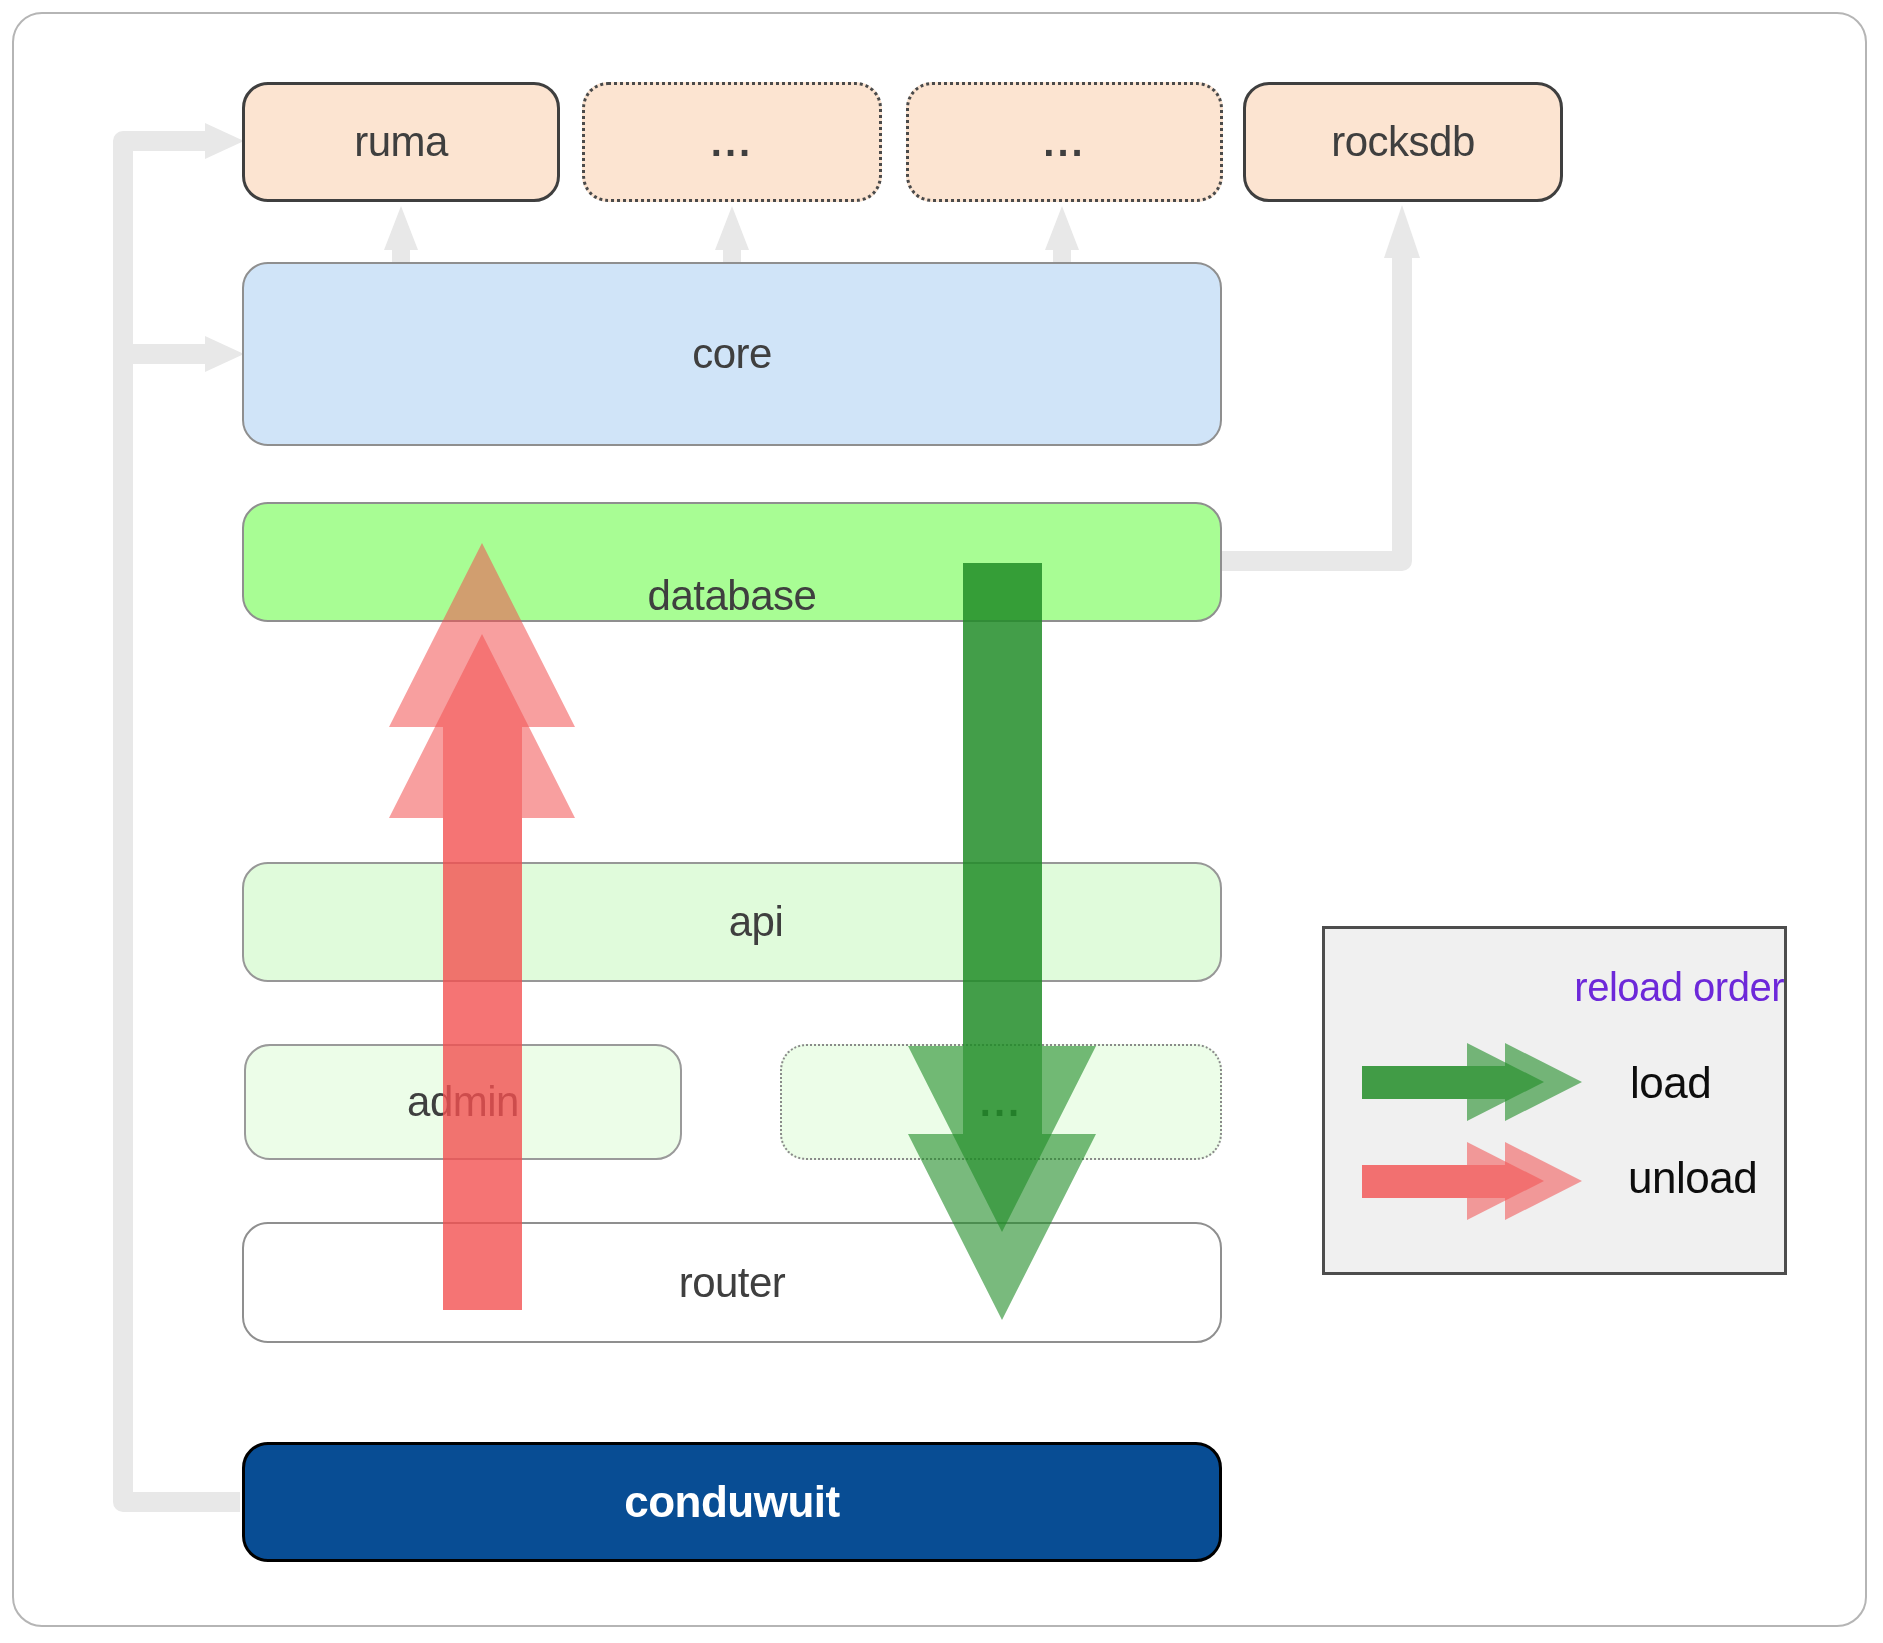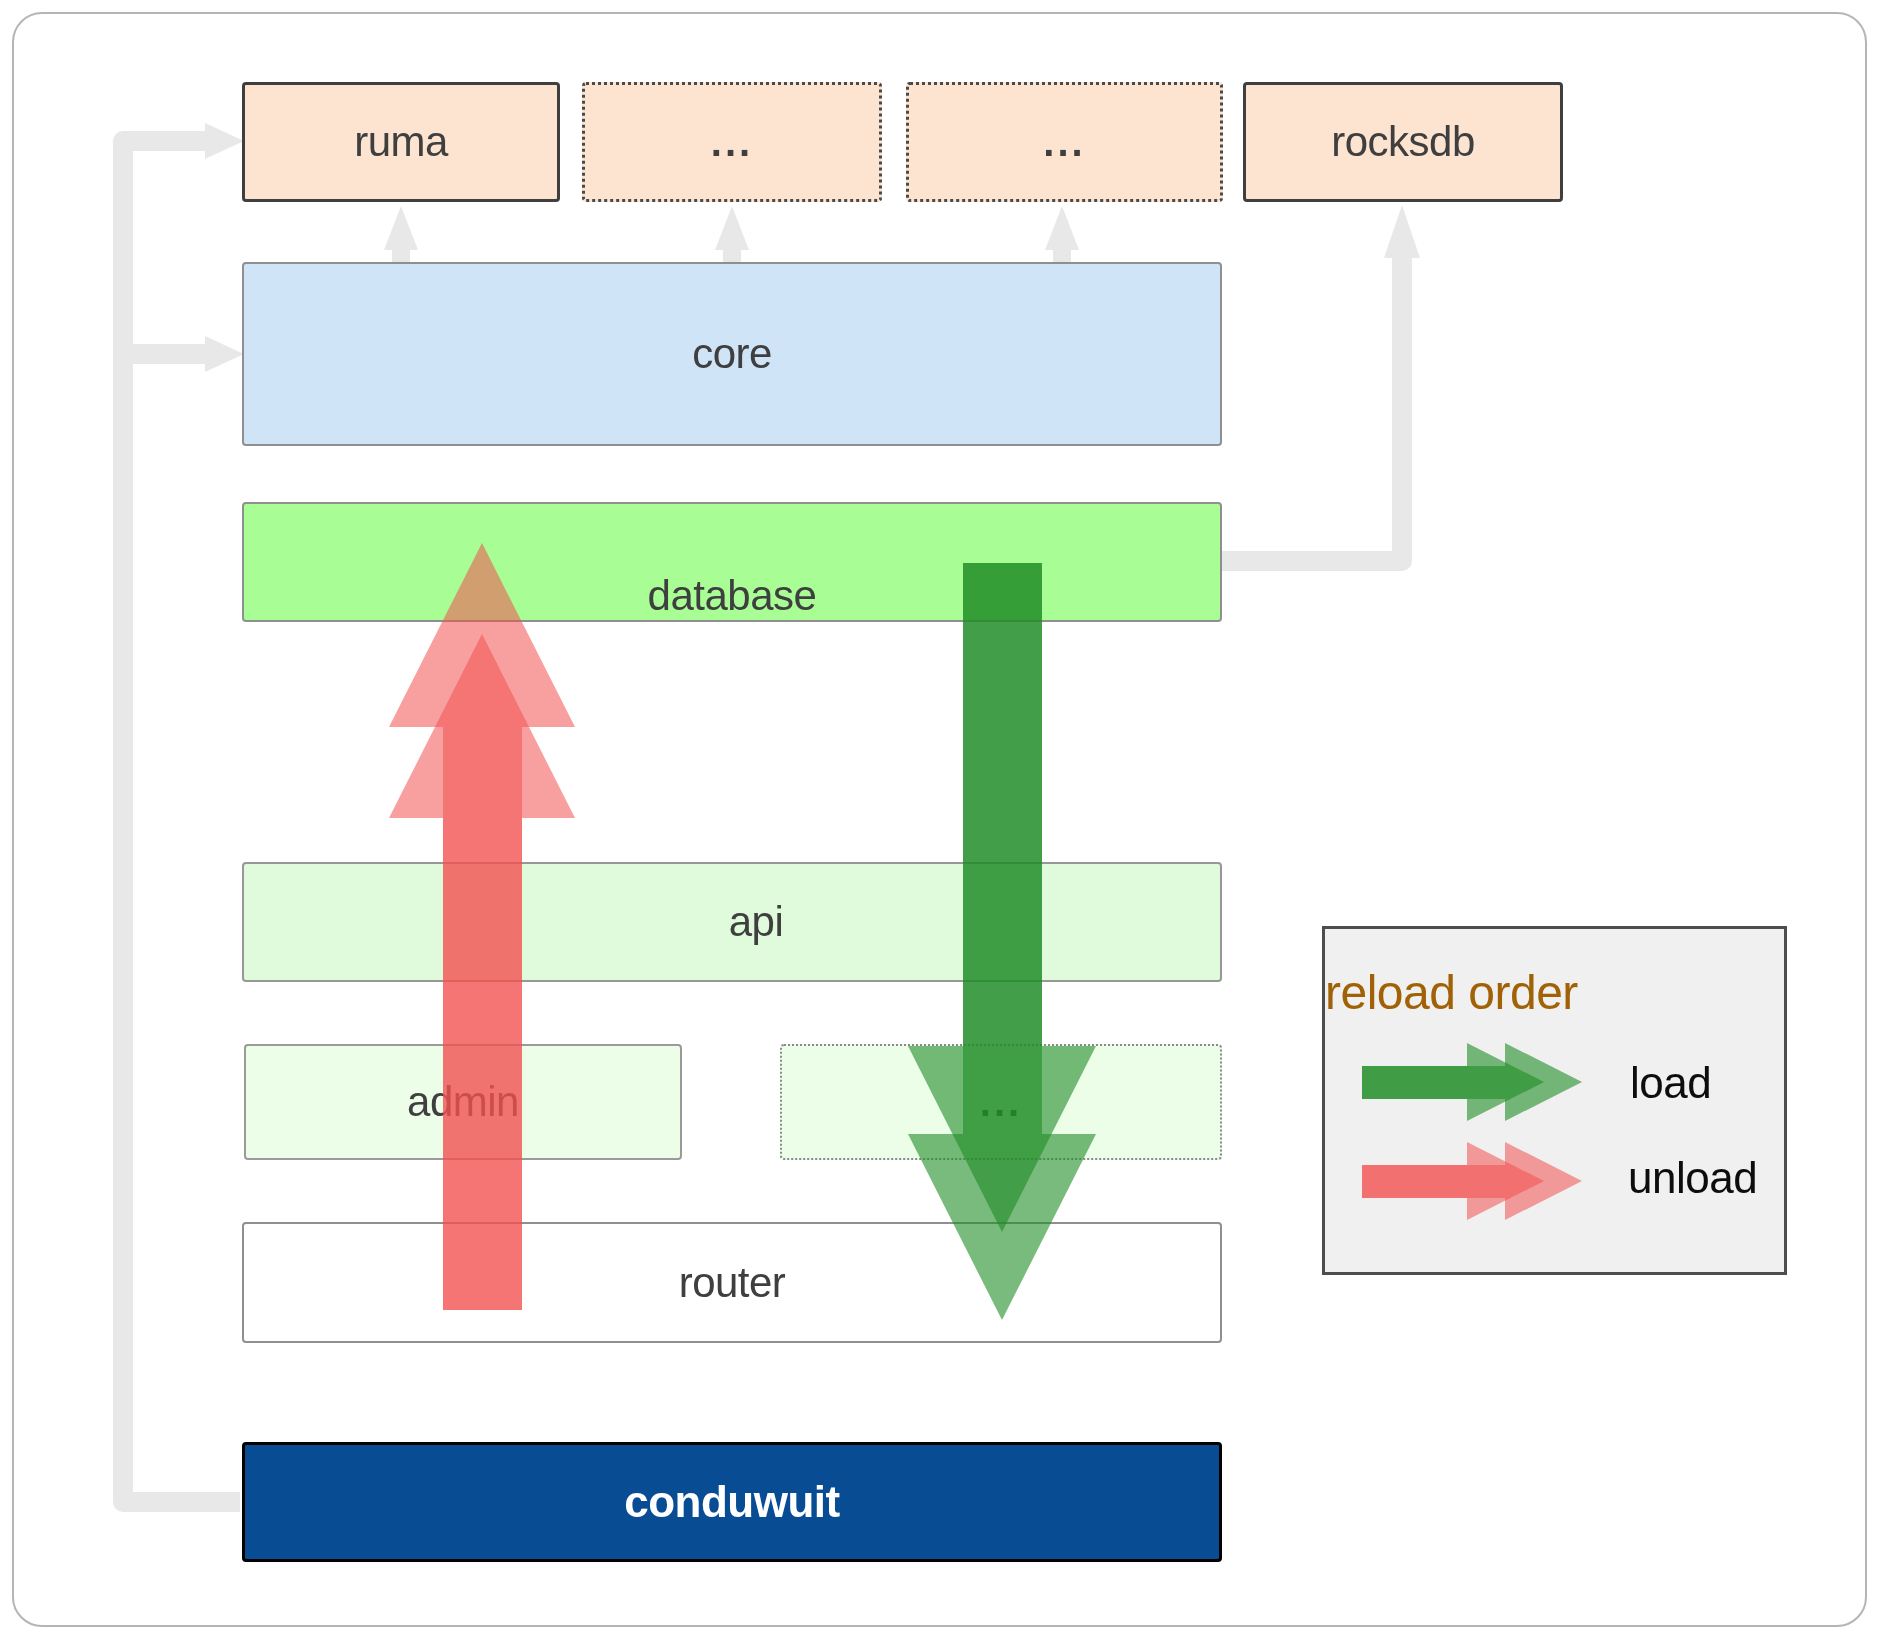--- a/index.html
+++ b/index.html
@@ -7,21 +7,21 @@
     position:relative;width:1883px;height:1643px;background:#ffffff;
     font-family:"Liberation Sans", sans-serif;overflow:hidden;
   }
   .frame{
     position:absolute;left:12px;top:12px;width:1855px;height:1615px;
     border:2px solid #b5b5b5;border-radius:30px;box-sizing:border-box;
   }
   .layer{position:absolute;left:0;top:0;pointer-events:none;}
   .box{
     position:absolute;display:flex;align-items:center;justify-content:center;
-    border-radius:4px;box-sizing:border-box;
+    border-radius:26px;box-sizing:border-box;
     font-size:42px;letter-spacing:-0.5px;color:#3f3f3f;
   }
   .dep{background:#fce4d1;border:3px solid #3f3f3f;}
   .dep.dotted{border:3px dotted #4a4a4a;}
   .dots-label{font-weight:800;font-size:40px;letter-spacing:3px;}
   .b-ruma   {left:242px;top:82px;width:318px;height:120px;}
   .b-dots1  {left:582px;top:82px;width:300px;height:120px;}
   .b-dots2  {left:906px;top:82px;width:317px;height:120px;}
   .b-rocksdb{left:1243px;top:82px;width:320px;height:120px;}
   .b-core    {left:242px;top:262px;width:980px;height:184px;background:#d0e4f8;border:2px solid #8f8f8f;}
@@ -33,22 +33,22 @@
   .b-router  {left:242px;top:1222px;width:980px;height:121px;background:#ffffff;border:2px solid #8f8f8f;}
   .b-conduwuit{
     left:242px;top:1442px;width:980px;height:120px;background:#084d94;
     border:3px solid #000000;color:#ffffff;font-weight:600;font-size:44px;
   }
   .legend{
     position:absolute;left:1322px;top:926px;width:465px;height:349px;
     background:#f0f0f0;border:3px solid #4d4d4d;box-sizing:border-box;
   }
   .legend-title{
-    position:absolute;left:0;top:36px;width:100%;text-align:left;
-    font-size:48px;color:#a16207;letter-spacing:-0.5px;
+    position:absolute;left:0;top:36px;width:100%;text-align:right;
+    font-size:40px;color:#6d28d9;letter-spacing:-0.5px;
   }
   .legend-label{position:absolute;font-size:44px;color:#0d0d0d;letter-spacing:-0.5px;text-align:right;}
   .legend-label.load{left:305px;top:129px;}
   .legend-label.unload{left:303px;top:224px;}
 </style>
 </head>
 <body>
 
 <div class="canvas">
 

